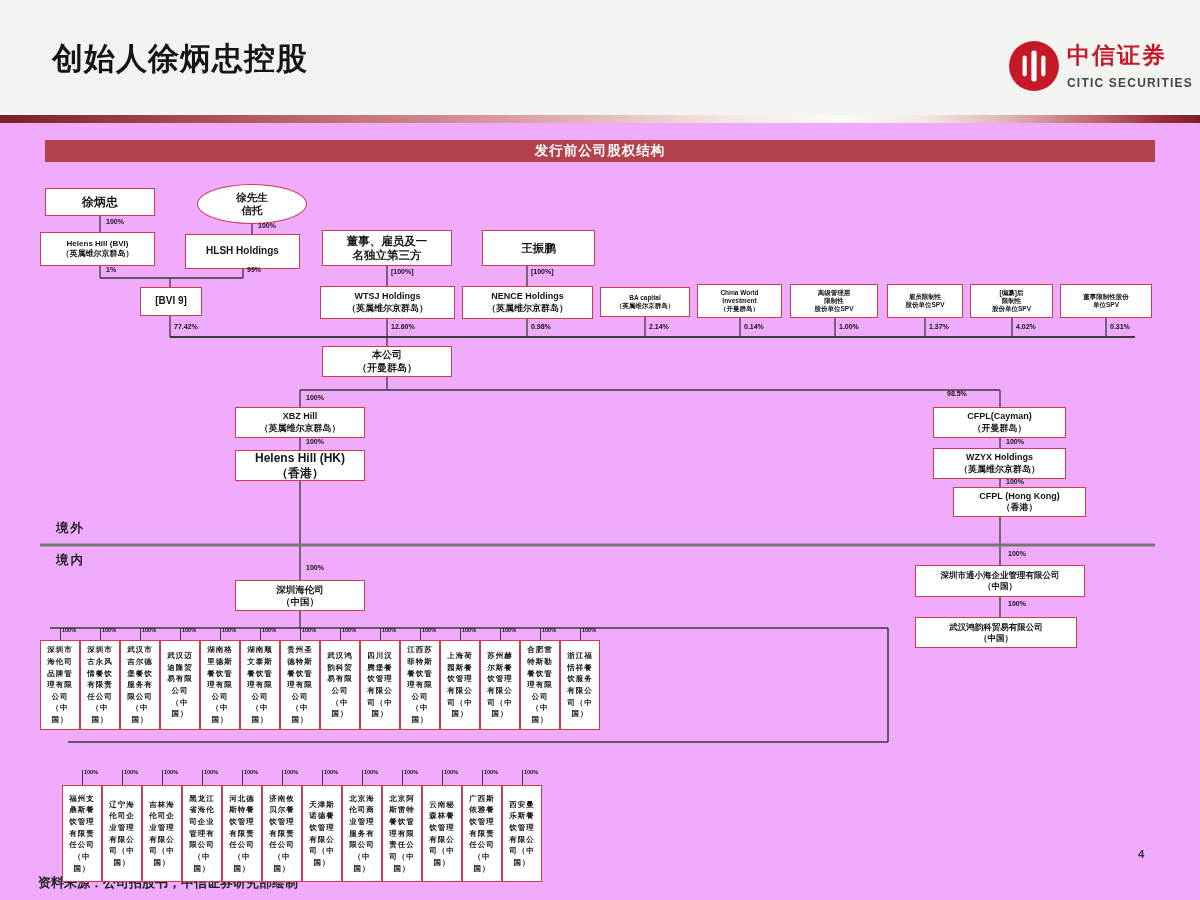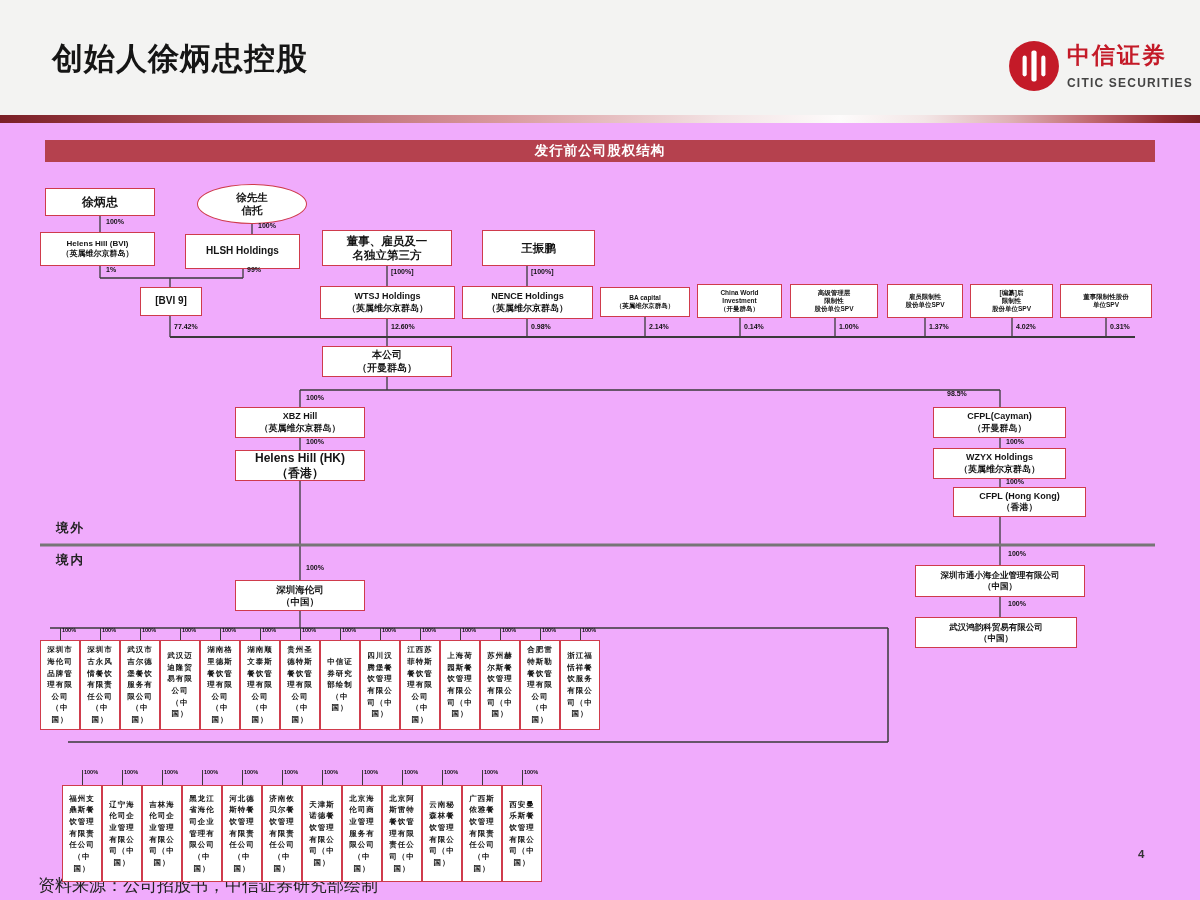--- a/index.html
+++ b/index.html
@@ -29,21 +29,21 @@
   .sub-drop::before{content:'';position:absolute;left:50%;top:0;bottom:0;width:1.2px;background:#3a3a3a;}
   .sub-pct{position:absolute;left:50%;margin-left:2px;top:-1px;font-size:5.5px;font-weight:700;color:#111;white-space:nowrap;}
   .sub-box{box-sizing:border-box;border:1.4px solid #cf3b4c;background:#fff;
            display:flex;align-items:center;justify-content:center;text-align:center;
            font-size:7.5px;font-weight:700;letter-spacing:1px;line-height:1.55;
            word-break:break-all;padding:2px 5px;color:#141414;}
   #row1 .sub-drop{height:12px;}
   #row1 .sub-box{height:90px;}
   #row2 .sub-drop{height:15px;}
   #row2 .sub-box{height:97px;}
-  #source-note{position:absolute;left:38px;top:874px;font-size:17px;font-weight:400;color:#222;}
+  #source-note{position:absolute;left:38px;top:874px;font-size:13px;font-weight:700;color:#222;}
   #page-num{position:absolute;left:1138px;top:848px;font-size:11.5px;font-weight:700;color:#333;}
 </style>
 </head>
 <body>
 
 <div id="page">
 
   <div id="header">
     <div id="page-title">创始人徐炳忠控股</div>
     <div id="logo">
@@ -246,21 +246,21 @@
         <div class="sub-drop">
           <span class="sub-pct">100%</span>
         </div>
         <div class="sub-box">贵州圣德特斯餐饮管理有限公司（中国）</div>
       </div>
 
       <div class="sub-item">
         <div class="sub-drop">
           <span class="sub-pct">100%</span>
         </div>
-        <div class="sub-box">中信证券研究部绘制（中国）</div>
+        <div class="sub-box">武汉鸿韵科贸易有限公司（中国）</div>
       </div>
 
       <div class="sub-item">
         <div class="sub-drop">
           <span class="sub-pct">100%</span>
         </div>
         <div class="sub-box">四川汉腾堡餐饮管理有限公司（中国）</div>
       </div>
 
       <div class="sub-item">

